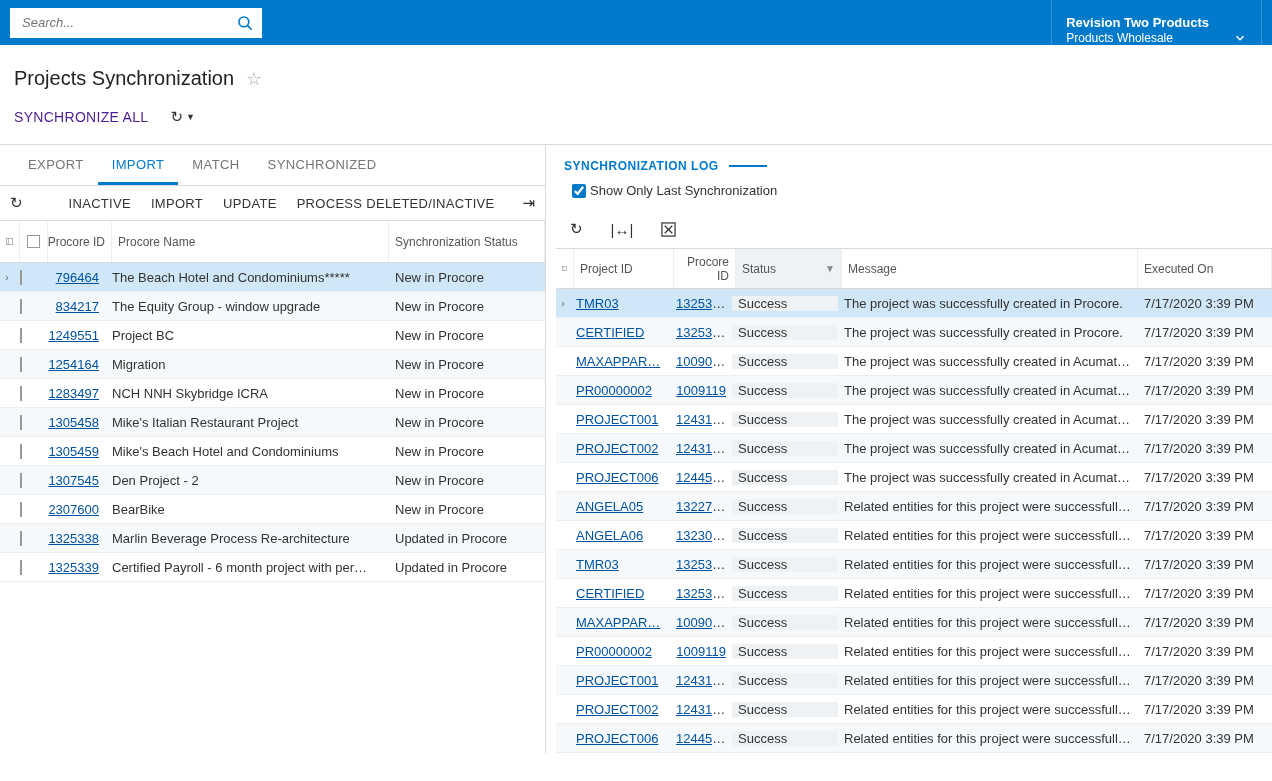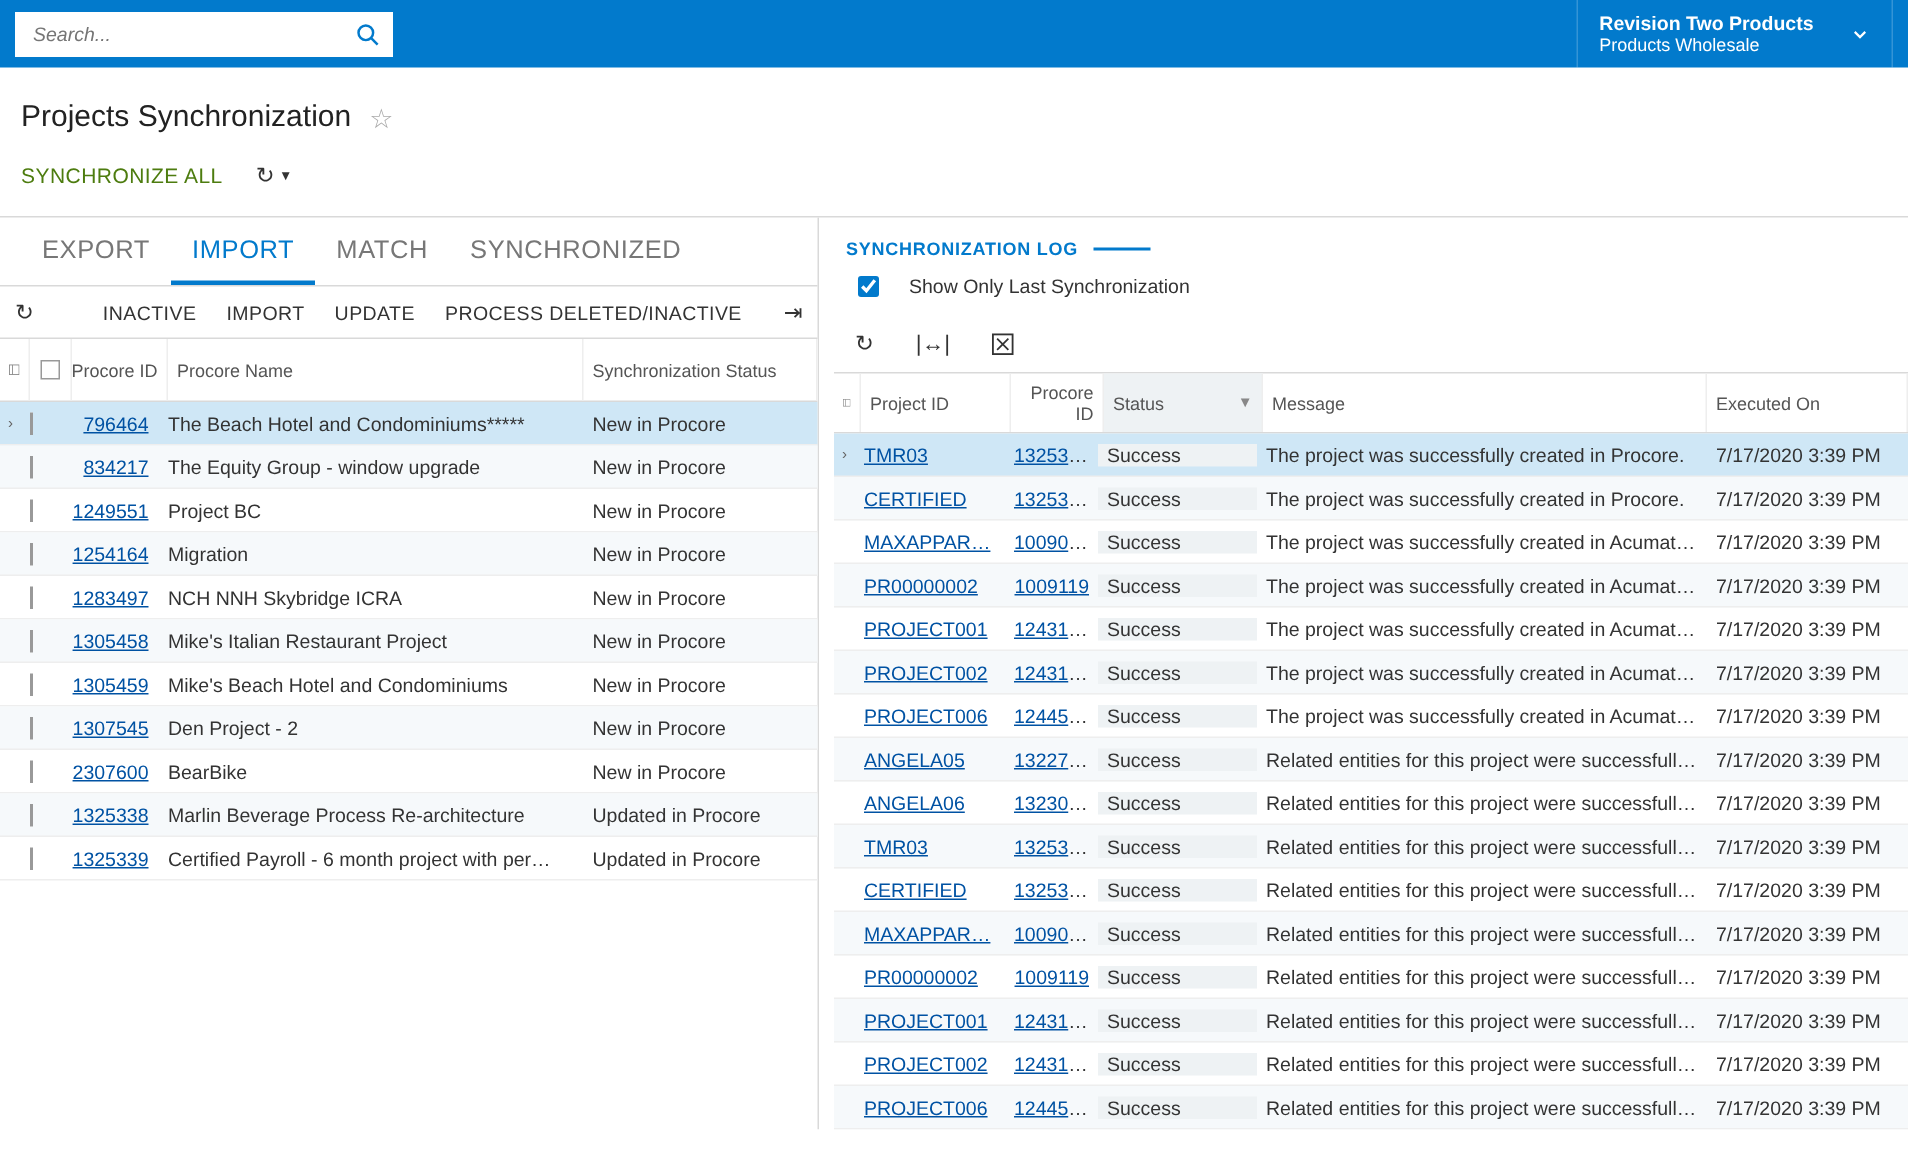--- a/index.html
+++ b/index.html
@@ -1,41 +1,41 @@
 <!DOCTYPE html>
 <html><head>
 <meta charset="utf-8">
 <style>
 * { box-sizing: border-box; margin: 0; padding: 0; }
 body { font-family: Arial, Helvetica, sans-serif; font-size: 13px; color: #333; background: #fff; width:1272px; }
 .topbar { background: #027ACC; height: 45px; display: flex; align-items: center; padding: 0 10px; justify-content: space-between; }
 .search-wrap { position: relative; width: 252px; }
 .search-input { width: 100%; height: 30px; border: none; background: #fff; padding: 0 36px 0 12px; font-size: 13px; font-style: italic; color: #999; outline: none; }
 .search-icon-btn { position: absolute; right: 6px; top: 4px; width: 22px; height: 22px; display:flex; align-items:center; justify-content:center; cursor:pointer; }
-.company-selector { display: flex; align-items: center; color: #fff; padding: 0 14px 0 0; cursor:pointer; height:45px; border-left:1px solid rgba(255,255,255,0.2); border-right:1px solid rgba(255,255,255,0.2); }
+.company-selector { display: flex; align-items: flex-end; color: #fff; padding: 0 14px 0 0; cursor:pointer; height:45px; border-left:1px solid rgba(255,255,255,0.2); border-right:1px solid rgba(255,255,255,0.2); }
 .company-texts { padding-left:14px; }
 .company-line1 { font-size: 13px; font-weight:bold; line-height:1.2; }
 .company-line2 { font-size: 12px; line-height:1.2; }
 .chevron-down { margin-left: 24px; }
 
 .header-row { display: flex; align-items: center; padding: 22px 14px 8px; }
 .page-title { font-size: 20px; color: #222; font-weight: normal; }
 .star-btn { margin-left: 12px; color: #aaa; font-size: 18px; cursor:pointer; }
 
 .toolbar-row { display: flex; align-items: center; padding: 10px 14px 18px; gap: 22px; }
-.btn-primary { font-size: 14px; letter-spacing: 0.3px; color:#4d7c0f; cursor:pointer; }
+.btn-primary { font-size: 14px; letter-spacing: 0.3px; color:#4c1d95; cursor:pointer; }
 .icon-btn { cursor:pointer; display:inline-flex; align-items:center; gap:3px;}
 .history-icon { font-size:15px; }
 
 .two-pane { display: flex; padding: 0 0 0 0; border-top:1px solid #d9d9d9;}
 .left-pane { width: 546px; border-right: 1px solid #d9d9d9; }
 .right-pane { flex: 1;  padding-left:10px;}
 
 .tabs { display: flex; border-bottom: 1px solid #d9d9d9; padding: 0 14px; }
-.tab { padding: 12px 14px 10px; font-size: 17px; color: #777; cursor:pointer; letter-spacing:0.4px;}
+.tab { padding: 12px 14px 10px; font-size: 13px; color: #777; cursor:pointer; letter-spacing:0.4px;}
 .tab.active { color: #027ACC; border-bottom: 3px solid #027ACC; font-weight: normal; }
 
 .sub-toolbar { display: flex; align-items: center; padding: 8px 10px; gap: 20px; border-bottom:1px solid #d9d9d9;}
 .sub-btn { font-size: 13px; color:#333; cursor:pointer; letter-spacing:0.3px;}
 .refresh-icon { font-size:15px; cursor:pointer; }
 
 .grid { width: 100%; }
 .grid-header { display: flex; height: 42px; background:#fff; border-bottom:1px solid #d9d9d9;}
 .grid-header .cell { font-size:12px; color:#555; display:flex; align-items:center; padding:0 6px; border-right:1px solid #eee;}
 .cell { overflow:hidden; white-space:nowrap; text-overflow:ellipsis; }
@@ -48,21 +48,21 @@
 .grid-row { display:flex; height:29px; align-items:center; border-bottom:1px solid #eee;}
 .grid-row .cell { padding:0 6px; font-size:13px; border-right:1px solid transparent;}
 .grid-row.sel { background:#cfe7f6; }
 .grid-row.alt { background:#f6f9fb; }
 .link { color:#0052a3; text-decoration:underline; cursor:pointer; }
 .expand-col { width:14px; display:flex; justify-content:center; align-items:center; font-size:10px; color:#666;}
 
 .right-header { padding: 14px 8px 4px; }
 .sync-title { color:#027ACC; font-weight:bold; font-size:12px; letter-spacing:0.5px; display:flex; align-items:center; gap:10px;}
 .sync-title .line { height:1.5px; background:#027ACC; width:38px; }
-.check-row { padding:10px 8px 12px; display:flex; align-items:center; gap:20px; font-size:13px; color:#333;}
+.check-row { padding:10px 8px 12px; display:flex; align-items:center; gap:4px; font-size:13px; color:#333;}
 .check-row input { accent-color:#027ACC; width:14px; height:14px;}
 
 .right-icons { display:flex; align-items:center; gap:28px; padding:6px 14px 10px; border-bottom:1px solid #d9d9d9;}
 .ric { cursor:pointer; font-size:15px; color:#333;}
 
 .log-grid-header { display:flex; height:40px; border-bottom:1px solid #d9d9d9;}
 .log-grid-header .lcell { font-size:12px; color:#555; padding:0 6px; display:flex; align-items:center; border-right:1px solid #eee;}
 .lcell-cfg{width:18px; justify-content:center;}
 .lcell-pid{width:100px;}
 .lcell-pcid{width:62px; text-align:right; justify-content:flex-end;}

